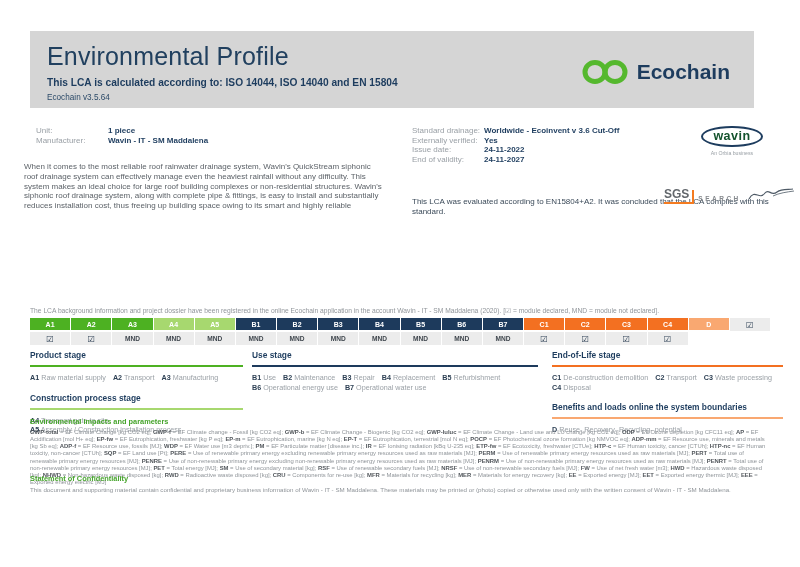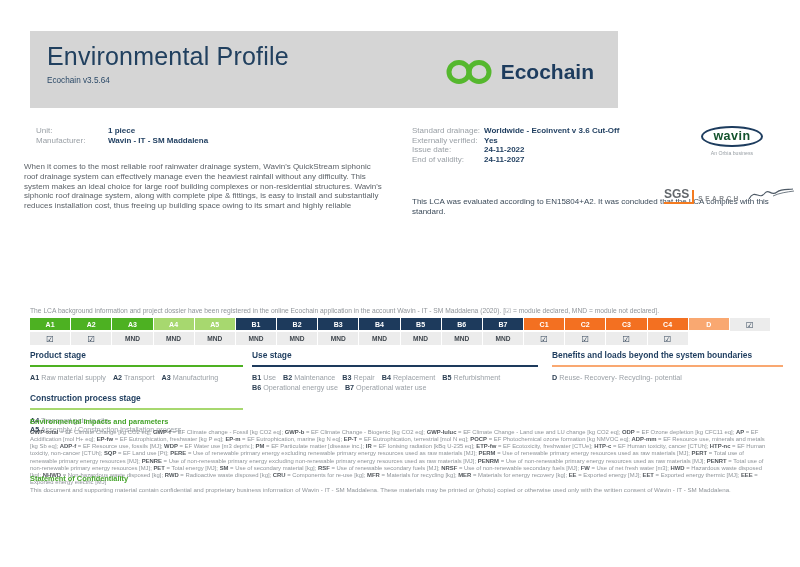--- a/index.html
+++ b/index.html
@@ -3,21 +3,21 @@
 <meta charset="utf-8">
 <style>
   * { margin:0; padding:0; box-sizing:border-box; }
   html,body { width:800px; height:567px; }
   body {
     position:relative; background:#ffffff; overflow:hidden;
     font-family:"Liberation Sans","DejaVu Sans",sans-serif; color:#1d3c5e;
   }
 
   
-  .band { position:absolute; left:30px; top:31px; width:588px; height:77px;
+  .band { position:absolute; left:30px; top:31px; width:724px; height:77px;
           background:#d5d5d5; padding:11px 24px 0 17px;
           display:flex; justify-content:space-between; }
   .band h1 { font-size:25px; font-weight:normal; color:#21405f; letter-spacing:.2px; }
   .band-sub { margin-top:6px; font-size:10.2px; font-weight:bold; color:#1d3c5e; }
   .band-ver { margin-top:5px; font-size:8.2px; color:#2c4a68; }
   .eco-logo { display:flex; align-items:center; gap:9px; margin-top:15px; height:30px; }
   .eco-logo span { font-size:21px; font-weight:bold; color:#1d3c5e; }
 
   
   .info-block { position:absolute; font-size:8px; }
@@ -87,20 +87,21 @@
   #confidentiality .section-body { font-size:6.2px; }
 </style>
 </head>
 <body>
 
 <div class="page">
 
   <header class="band">
     <div>
       <h1>Environmental Profile</h1>
+      <div class="band-sub">This LCA is calculated according to: ISO 14044, ISO 14040 and EN 15804</div>
       <div class="band-ver">Ecochain v3.5.64</div>
     </div>
     <div class="eco-logo">
       <svg width="46" height="28" viewBox="0 0 46 28">
         <ellipse cx="13" cy="14" rx="10" ry="9.5" fill="none" stroke="#55b82e" stroke-width="5"></ellipse>
         <ellipse cx="33" cy="14" rx="10" ry="9.5" fill="none" stroke="#55b82e" stroke-width="5"></ellipse>
       </svg>
       <span>Ecochain</span>
     </div>
   </header>
@@ -217,21 +218,26 @@
     </div>
   <div class="stage-col" id="stage-col-middle">
       <div class="stage">
         <div class="stage-title u-navy">Use stage</div>
         <div class="legend-line"><span class="legend-item"><b>B1</b> Use</span><span class="legend-item"><b>B2</b> Maintenance</span><span class="legend-item"><b>B3</b> Repair</span><span class="legend-item"><b>B4</b> Replacement</span><span class="legend-item"><b>B5</b> Refurbishment</span></div>
         <div class="legend-line"><span class="legend-item"><b>B6</b> Operational energy use</span><span class="legend-item"><b>B7</b> Operational water use</span></div>
       </div>
     </div>
   <div class="stage-col" id="stage-col-right">
       <div class="stage">
-        <div class="stage-title u-light_orange">Benefits and loads beyond the system boundaries</div>
+        <div class="stage-title u-orange">End-of-Life stage</div>
+        <div class="legend-line"><span class="legend-item"><b>C1</b> De-construction demolition</span><span class="legend-item"><b>C2</b> Transport</span><span class="legend-item"><b>C3</b> Waste processing</span></div>
+        <div class="legend-line"><span class="legend-item"><b>C4</b> Disposal</span></div>
+      </div>
+      <div class="stage">
+        <div class="stage-title u-light_orange">Benefits and loads online the system boundaries</div>
         <div class="legend-line"><span class="legend-item"><b>D</b> Reuse- Recovery- Recycling- potential</span></div>
       </div>
     </div>
 
   <div class="section" id="impacts">
     <div class="section-title">Environmental impacts and parameters</div>
     <div class="section-body" id="impacts-body"><b>GWP-total</b> = EF Climate Change [kg CO2 eq]; <b>GWP-f</b> = EF Climate change - Fossil [kg CO2 eq]; <b>GWP-b</b> = EF Climate Change - Biogenic [kg CO2 eq]; <b>GWP-luluc</b> = EF Climate Change - Land use and LU change [kg CO2 eq]; <b>ODP</b> = EF Ozone depletion [kg CFC11 eq]; <b>AP</b> = EF Acidification [mol H+ eq]; <b>EP-fw</b> = EF Eutrophication, freshwater [kg P eq]; <b>EP-m</b> = EF Eutrophication, marine [kg N eq]; <b>EP-T</b> = EF Eutrophication, terrestrial [mol N eq]; <b>POCP</b> = EF Photochemical ozone formation [kg NMVOC eq]; <b>ADP-mm</b> = EF Resource use, minerals and metals [kg Sb eq]; <b>ADP-f</b> = EF Resource use, fossils [MJ]; <b>WDP</b> = EF Water use [m3 depriv.]; <b>PM</b> = EF Particulate matter [disease inc.]; <b>IR</b> = EF Ionising radiation [kBq U-235 eq]; <b>ETP-fw</b> = EF Ecotoxicity, freshwater [CTUe]; <b>HTP-c</b> = EF Human toxicity, cancer [CTUh]; <b>HTP-nc</b> = EF Human toxicity, non-cancer [CTUh]; <b>SQP</b> = EF Land use [Pt]; <b>PERE</b> = Use of renewable primary energy excluding renewable primary energy resources used as raw materials [MJ]; <b>PERM</b> = Use of renewable primary energy resources used as raw materials [MJ]; <b>PERT</b> = Total use of renewable primary energy resources [MJ]; <b>PENRE</b> = Use of non-renewable primary energy excluding non-renewable primary energy resources used as raw materials [MJ]; <b>PENRM</b> = Use of non-renewable primary energy resources used as raw materials [MJ]; <b>PENRT</b> = Total use of non-renewable primary energy resources [MJ]; <b>PET</b> = Total energy [MJ]; <b>SM</b> = Use of secondary material [kg]; <b>RSF</b> = Use of renewable secondary fuels [MJ]; <b>NRSF</b> = Use of non-renewable secondary fuels [MJ]; <b>FW</b> = Use of net fresh water [m3]; <b>HWD</b> = Hazardous waste disposed [kg]; <b>NHWD</b> = Non-hazardous waste disposed [kg]; <b>RWD</b> = Radioactive waste disposed [kg]; <b>CRU</b> = Components for re-use [kg]; <b>MFR</b> = Materials for recycling [kg]; <b>MER</b> = Materials for energy recovery [kg]; <b>EE</b> = Exported energy [MJ]; <b>EET</b> = Exported energy thermic [MJ]; <b>EEE</b> = Exported energy electric [MJ]</div>
   </div>
 
   <div class="section" id="confidentiality">

